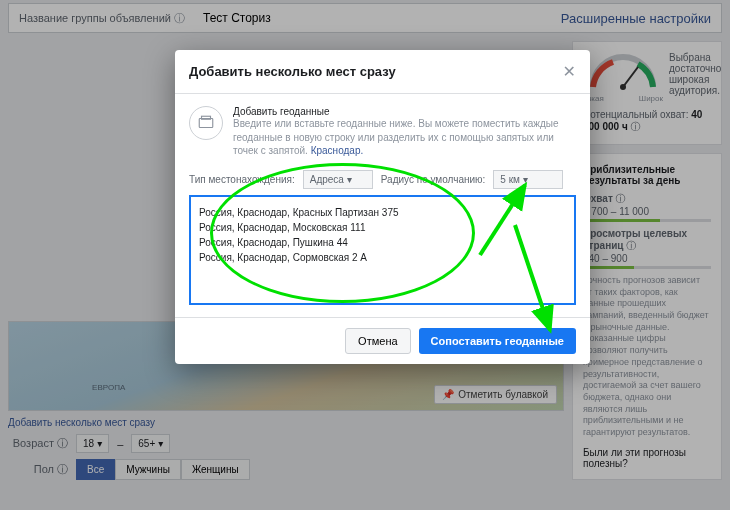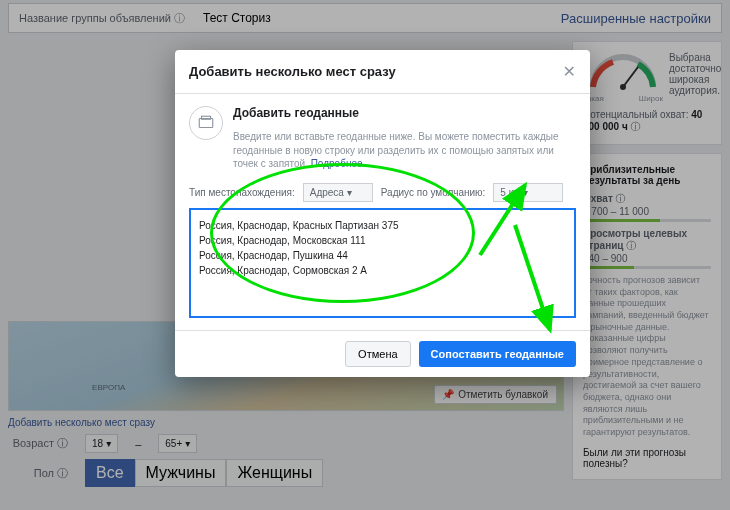--- a/index.html
+++ b/index.html
@@ -23,37 +23,37 @@
 .bar.b1{background:linear-gradient(90deg,#7bc043 60%,#dddfe2 60%)}
 .bar.b2{background:linear-gradient(90deg,#7bc043 40%,#dddfe2 40%)}
 .disclaimer{font-size:9px;color:#8d949e;line-height:1.3}
 .feedback{font-size:10px;color:#1c1e21;margin-top:8px}
 .map-area{margin-top:280px}
 .map{height:90px;background:linear-gradient(160deg,#b8d4e3 0%,#a8c8d8 40%,#d4c4a0 60%,#c0d4b0 100%);position:relative;border:1px solid #ccd0d5}
 .map .pin{position:absolute;left:50%;top:30%;color:#3b5998;font-size:14px}
 .map .europe{position:absolute;left:15%;bottom:20%;font-size:8px;color:#5a6b7a}
 .map .mark-btn{position:absolute;right:6px;bottom:6px;background:#fff;border:1px solid #ccd0d5;padding:3px 8px;font-size:10px;color:#444;border-radius:2px;display:flex;align-items:center;gap:3px}
 .add-link{color:#385898;font-size:10px;margin:6px 0;cursor:pointer}
-.row{display:flex;align-items:center;gap:17px;margin:6px 0}
+.row{display:flex;align-items:center;gap:8px;margin:6px 0}
 .row .lbl{width:60px;text-align:right;color:#606770;font-size:11px}
 .sel{border:1px solid #ccd0d5;background:#f5f6f7;padding:3px 6px;font-size:10px;display:inline-flex;gap:3px}
-.btn{border:1px solid #ccd0d5;background:#f5f6f7;padding:4px 10px;font-size:16px;cursor:pointer}
+.btn{border:1px solid #ccd0d5;background:#f5f6f7;padding:4px 10px;font-size:10px;cursor:pointer}
 .btn.active{background:#4267b2;color:#fff;border-color:#4267b2}
 .btn-group{display:flex}
 .btn-group .btn{border-radius:0}
 .overlay{position:absolute;inset:0;background:rgba(0,0,0,0.3)}
 .modal{position:absolute;left:175px;top:50px;width:415px;background:#fff;border-radius:4px;box-shadow:0 8px 30px rgba(0,0,0,0.4)}
 .modal-head{padding:12px 14px;border-bottom:1px solid #dddfe2;display:flex;justify-content:space-between;align-items:center}
 .modal-head .t{font-weight:700;font-size:13px;color:#1c1e21}
 .modal-head .x{color:#8d949e;font-size:16px;cursor:pointer}
 .modal-body{padding:12px 14px}
 .geo-row{display:flex;gap:10px;align-items:flex-start}
 .geo-icon{width:34px;height:34px;border:1px solid #ccd0d5;border-radius:50%;display:flex;align-items:center;justify-content:center;flex-shrink:0}
 .geo-icon svg{width:18px;height:18px;stroke:#8d949e;fill:none;stroke-width:1.5}
-.geo-txt .h{font-weight:700;font-size:12px;color:#1c1e21;margin-bottom:10px}
+.geo-txt .h{font-weight:400;font-size:10px;color:#1c1e21;margin-bottom:0}
 .geo-txt .d{font-size:10px;color:#8d949e;line-height:1.35}
 .geo-txt .more{color:#385898;cursor:pointer}
 .controls{display:flex;align-items:center;gap:8px;margin:12px 0 6px 0;font-size:10px;color:#606770}
 .controls .sel{min-width:70px}
 .textarea{border:2px solid #1877f2;padding:8px;min-height:110px;font-size:10px;color:#1c1e21;line-height:1.5;position:relative}
 .textarea div{white-space:nowrap}
 .modal-foot{padding:10px 14px;border-top:1px solid #dddfe2;display:flex;justify-content:flex-end;gap:8px}
 .btn-primary{background:#1877f2;color:#fff;border:none;padding:6px 12px;font-size:11px;font-weight:700;border-radius:3px;cursor:pointer}
 .btn-sec{background:#f5f6f7;border:1px solid #ccd0d5;padding:6px 12px;font-size:11px;border-radius:3px;cursor:pointer}
 .hl-circle{position:absolute;border:3px solid #00e000;border-radius:50%;pointer-events:none}
@@ -148,21 +148,21 @@
   <div class="modal-body">
     <div class="geo-row">
       <div class="geo-icon">
         <svg viewBox="0 0 24 24">
             <rect x="3" y="6" width="18" height="12" rx="1"></rect>
             <rect x="6" y="3" width="12" height="4"></rect>
           </svg>
       </div>
       <div class="geo-txt">
         <div class="h">Добавить геоданные</div>
-        <div class="d"><span>Введите или вставьте геоданные ниже. Вы можете поместить каждые геоданные в новую строку или разделить их с помощью запятых или точек с запятой.</span> <span class="more">Подробнее.</span></div>
+        <div class="d"><span>Введите или вставьте геоданные ниже. Вы можете поместить каждые геоданные в новую строку или разделить их с помощью запятых или точек с запятой.</span> <span class="more">Краснодар.</span></div>
       </div>
     </div>
     <div class="controls">
       <span>Тип местонахождения:</span>
       <span class="sel"><span>Адреса</span> ▾</span>
       <span>Радиус по умолчанию:</span>
       <span class="sel"><span>5 км</span> ▾</span>
     </div>
     <div class="textarea" id="addr-box">
         <div>Россия, Краснодар, Красных Партизан 375</div>

